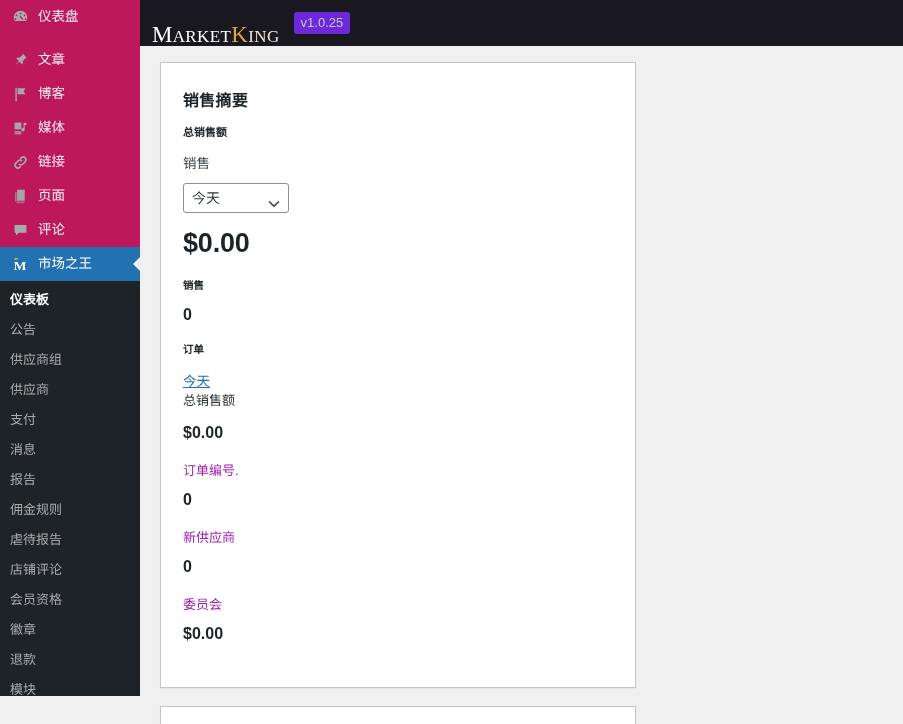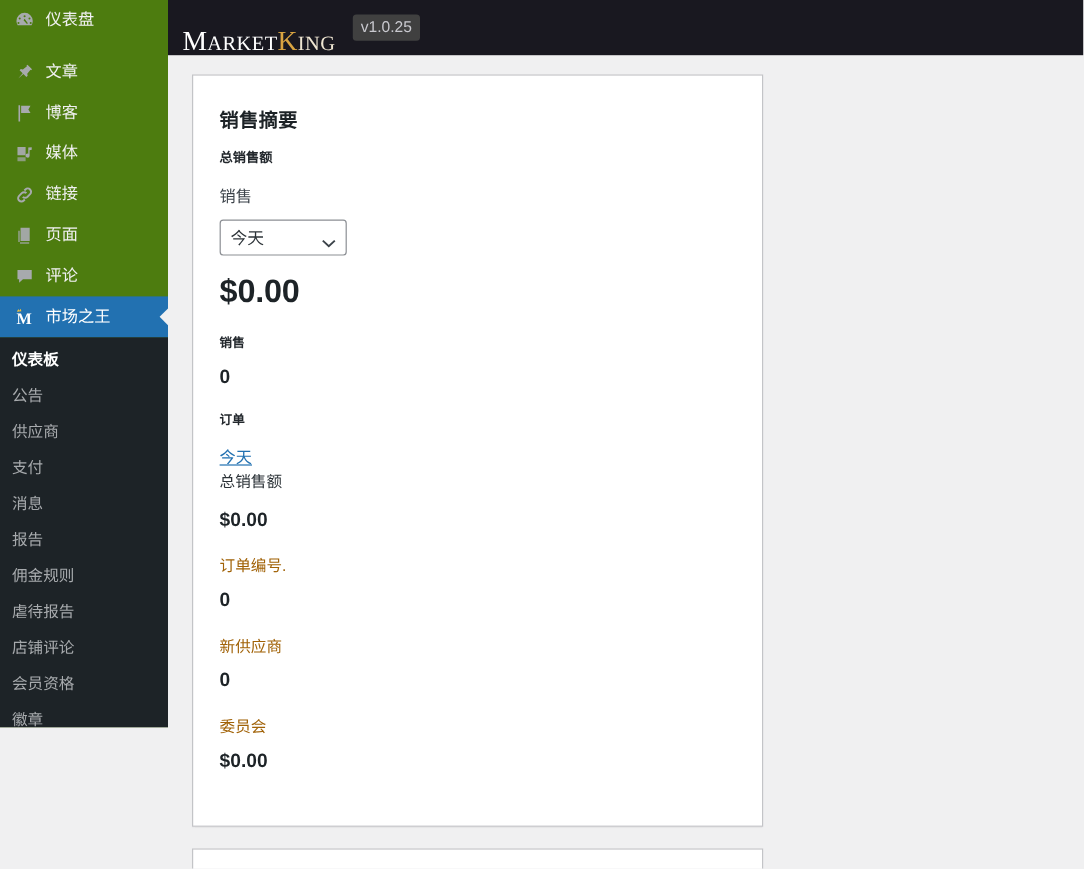--- a/index.html
+++ b/index.html
@@ -9,22 +9,22 @@
     width: 903px; height: 724px;
     overflow: hidden;
     background: #f0f0f1;
     font-family: "Liberation Sans", "DejaVu Sans", sans-serif;
     -webkit-font-smoothing: antialiased;
   }
   #app { position: relative; width: 903px; height: 724px; display: flex; }
 
   
   .sidebar {
-    width: 140px; min-width: 140px; height: 606px;
-    background: #4d7c0f;
+    width: 140px; min-width: 140px; height: 696px;
+    background: #be185d;
     color: #f0f0f1;
     font-size: 13px;
     position: relative;
     overflow: hidden;
   }
   .menu-top { padding-top: 0; }
   .menu-item {
     display: flex; align-items: center;
     height: 34px;
     padding: 0 0 0 10px;
@@ -101,21 +101,21 @@
   }
   .brand .cap { font-size: 23px; letter-spacing: .2px; }
   .brand .sm  { font-size: 17px; letter-spacing: .4px; margin-top: 28px; }
   .brand .w   { color: #ffffff; }
   .brand .g   { color: #d9a441; }
   .brand .c   { color: #efe6d2; }
   .version {
     font-family: "Liberation Sans", sans-serif;
     font-size: 13px;
     color: #c9c9cf;
-    background: #404040;
+    background: #6d28d9;
     border-radius: 3px;
     padding: 3px 7px;
     line-height: 1.2;
     margin-left: 4px;
     align-self: center;
   }
 
   .content { padding: 16px 0 0 20px; }
 
   .card {
@@ -205,21 +205,21 @@
     line-height: 1.35;
   }
   .money {
     font-size: 16px;
     font-weight: bold;
     color: #1d2327;
     margin: 0 0 18px 0;
   }
   .row-label {
     font-size: 13px;
-    color: #a16207;
+    color: #a21caf;
     margin: 0 0 12px 0;
   }
   .row-value {
     font-size: 16px;
     font-weight: bold;
     color: #1d2327;
     margin: 0 0 18px 0;
   }
   .card.empty {
     padding: 22px 22px 24px 22px;
@@ -310,20 +310,21 @@
           </svg>
         </span>
         <span class="lbl">市场之王</span>
         <span class="arrow"></span>
       </div>
     </div>
 
     <div class="submenu">
       <span class="sub-item active">仪表板</span>
       <span class="sub-item">公告</span>
+      <span class="sub-item">供应商组</span>
       <span class="sub-item">供应商</span>
       <span class="sub-item">支付</span>
       <span class="sub-item">消息</span>
       <span class="sub-item">报告</span>
       <span class="sub-item">佣金规则</span>
       <span class="sub-item">虐待报告</span>
       <span class="sub-item">店铺评论</span>
       <span class="sub-item">会员资格</span>
       <span class="sub-item">徽章</span>
       <span class="sub-item">退款</span>

